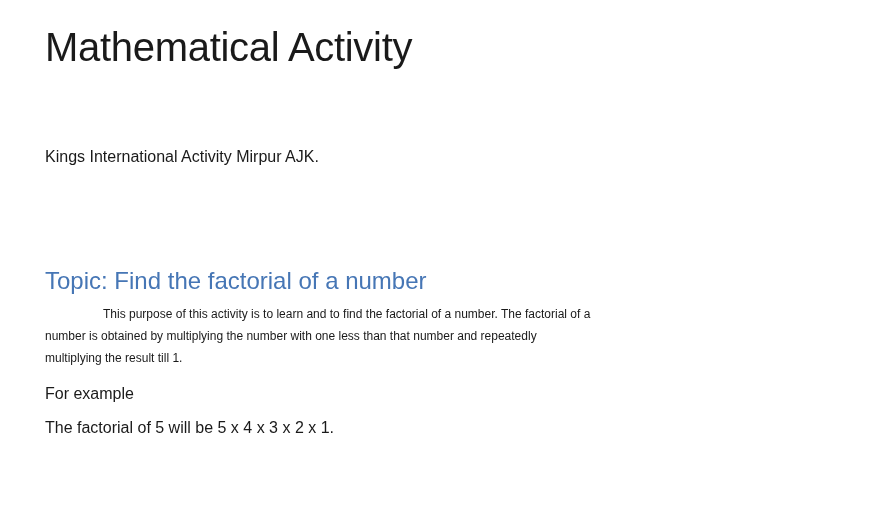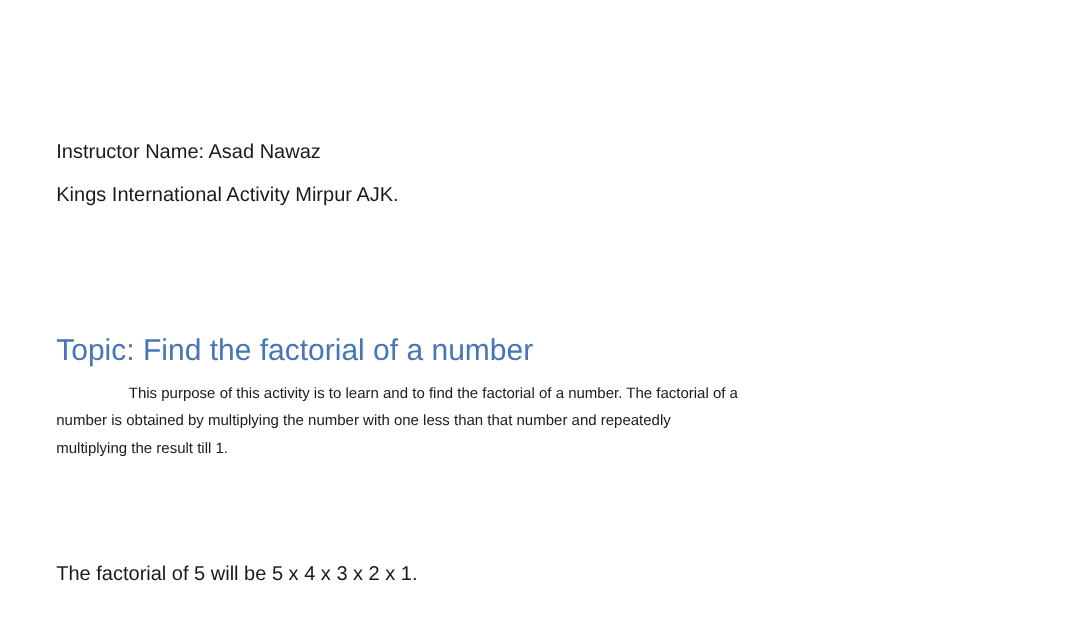--- a/index.html
+++ b/index.html
@@ -48,33 +48,34 @@
   }
   .body-par {
     top: 303px;
     width: 800px;
     font-size: 12px;
     line-height: 22px;
     white-space: pre-line;
     text-indent: 58px;
   }
   .line-example-intro { top: 383px; }
-  .line-example       { top: 417px; margin-top: 32px; }
+  .line-example       { top: 417px; }
 </style>
 </head>
 <body>
 
 <div class="page">
+  <h1 class="doc-title">Mathematical Activity</h1>
 
-  <p class="meta line-instructor">Instructor Name: Asad Nawaz</p>
 
   <p class="meta line-institution">Kings International Activity Mirpur AJK.</p>
 
 
   <h2 class="topic">Topic: Find the factorial of a number</h2>
 
   <p class="body-par">This purpose of this activity is to learn and to find the factorial of a number. The factorial of a
 number is obtained by multiplying the number with one less than that number and repeatedly
 multiplying the result till 1.</p>
 
+  <p class="meta line-example-intro">For example</p>
 
   <p class="meta line-example">The factorial of 5 will be 5 x 4 x 3 x 2 x 1.</p>
 </div>
 
 </body></html>

